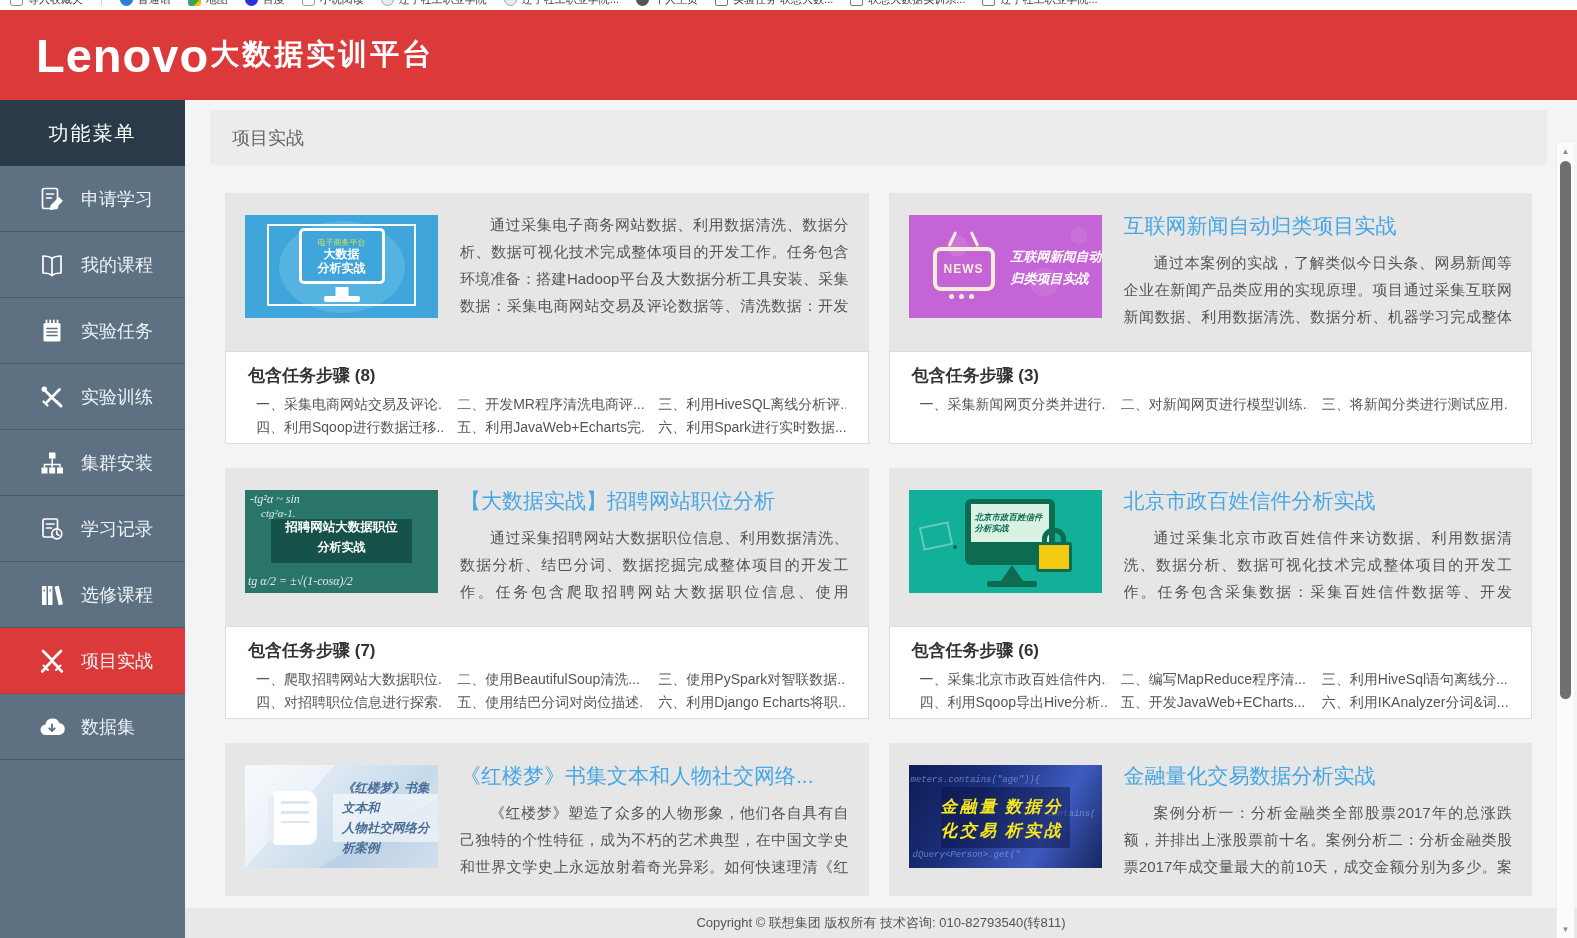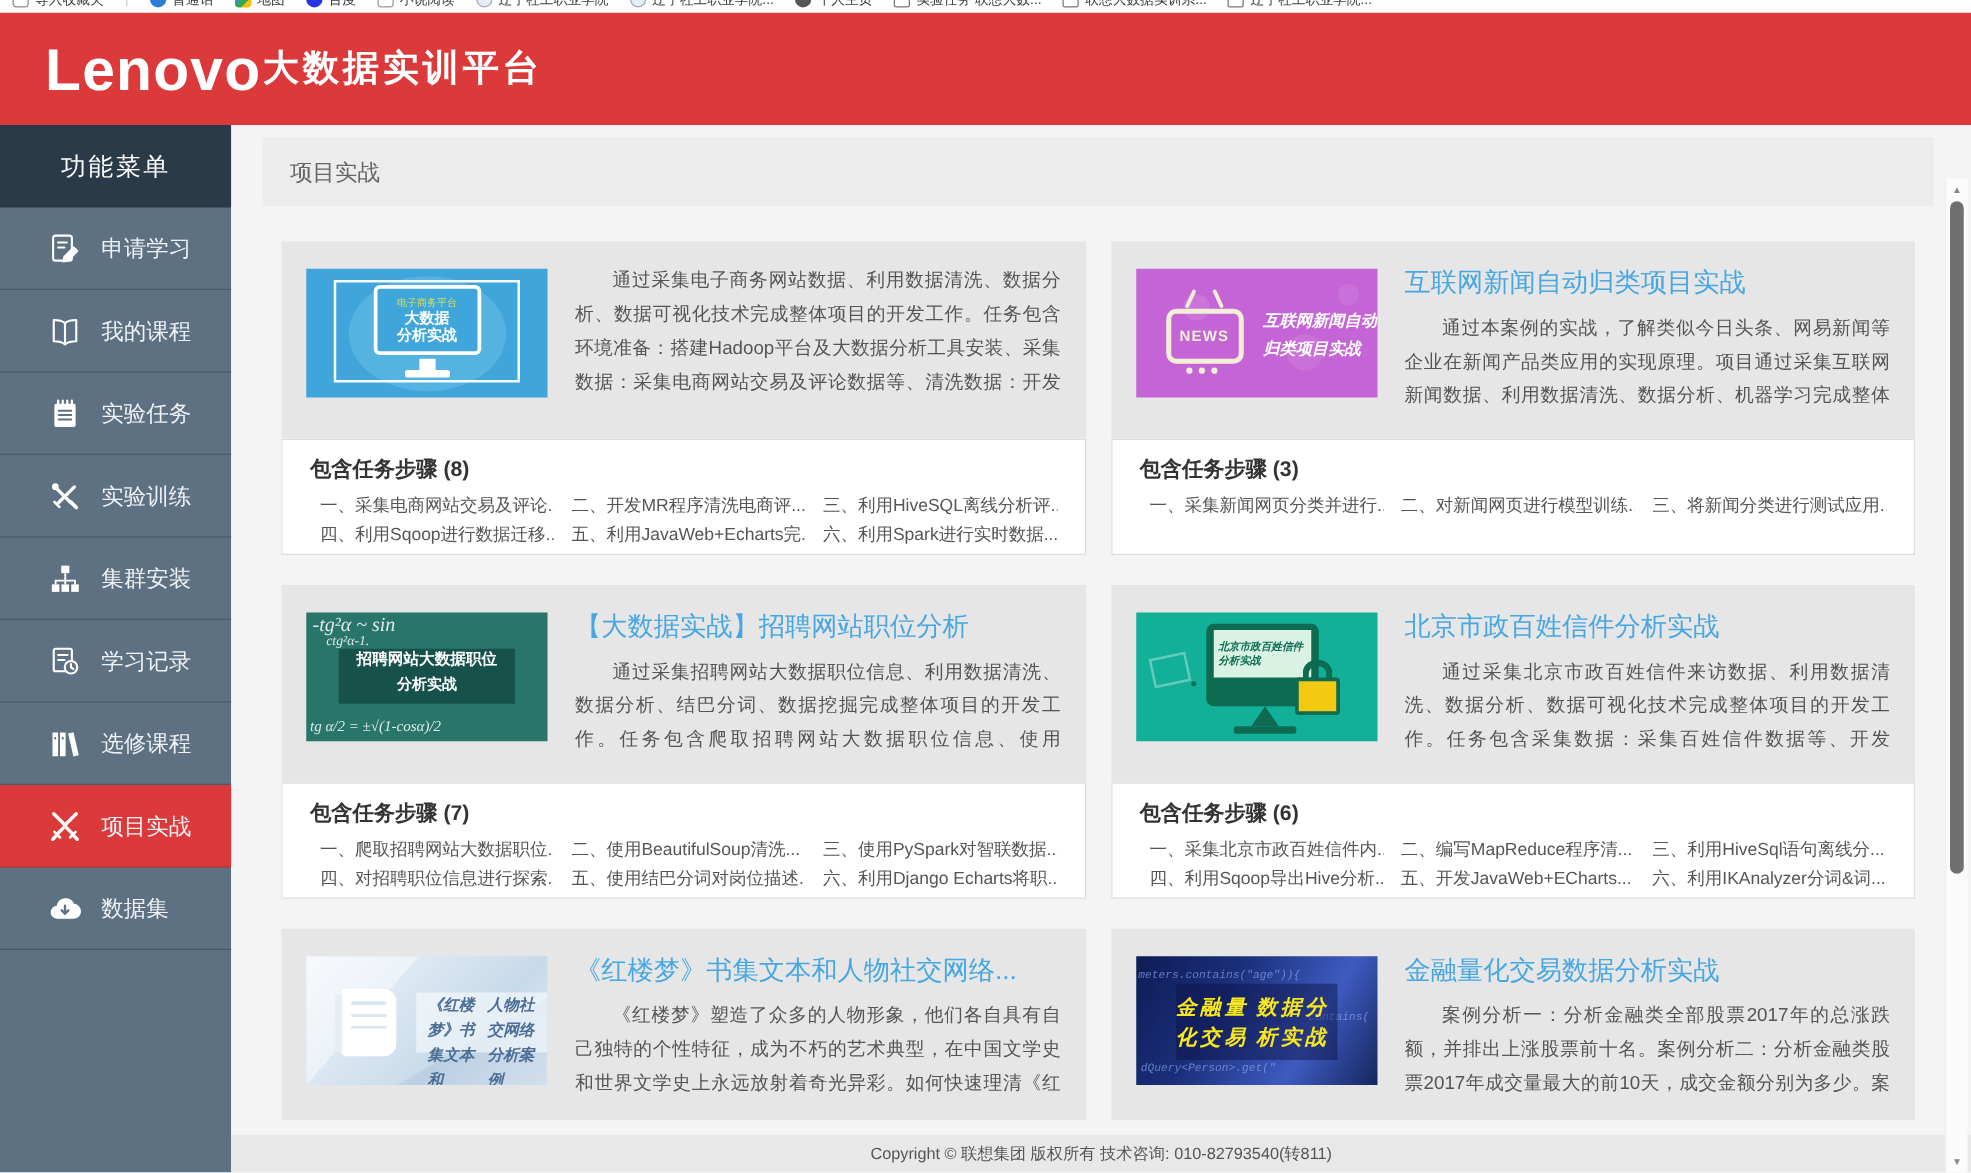--- a/index.html
+++ b/index.html
@@ -82,21 +82,21 @@
   .tv-ant{position:absolute;width:3px;height:16px;background:#f3eed6;border-radius:2px;}
   .tv-ant.a1{left:42px;top:16px;transform:rotate(25deg);}
   .tv-ant.a2{left:64px;top:16px;transform:rotate(-25deg);}
   .tv-dots{position:absolute;left:40px;top:79px;width:5px;height:5px;border-radius:50%;background:#f3eed6;
            box-shadow:10px 0 0 #f3eed6,20px 0 0 #f3eed6;}
   .news-caption{position:absolute;left:102px;top:31px;color:#fff;font-size:13px;font-weight:bold;
                 font-style:italic;line-height:22px;}
   .thumb-jobs{background:#2a7569;}
   .thumb-jobs .formula{position:absolute;color:rgba(255,255,255,.85);font-family:"Liberation Serif","DejaVu Serif",serif;
                        font-style:italic;}
-  .f1{left:5px;top:2px;font-size:16px;}
+  .f1{left:5px;top:2px;font-size:12px;}
   .f2{left:16px;top:17px;font-size:11px;}
   .f3{left:3px;bottom:4px;font-size:12px;}
   .jobs-band{position:absolute;left:26px;top:29px;right:26px;height:44px;background:rgba(20,76,69,.85);
              display:flex;flex-direction:column;align-items:center;color:#fff;}
   .jobs-l1{font-size:12.5px;font-weight:bold;}
   .jobs-l2{font-size:12px;font-weight:bold;margin-top:3px;}
   .thumb-letters{background:#12b098;}
   .lt-env{position:absolute;left:12px;top:34px;width:26px;height:20px;border:2px solid rgba(255,255,255,.35);transform:rotate(-12deg);}
   .lt-mon{position:absolute;left:56px;top:9px;width:90px;height:66px;background:#0d6b52;border-radius:6px;
           padding:5px 6px;box-sizing:border-box;}
@@ -114,21 +114,21 @@
   .thumb-book{background:linear-gradient(135deg,#f0f5fa 0%,#dbe7f2 35%,#c7daea 65%,#e6eef6 100%);}
   .bk-tri1{position:absolute;left:0;top:0;width:90px;height:103px;background:rgba(255,255,255,.45);
            clip-path:polygon(0 0,100% 0,0 100%);}
   .bk-tri2{position:absolute;right:0;bottom:0;width:120px;height:70px;background:rgba(150,180,210,.25);
            clip-path:polygon(100% 0,100% 100%,0 100%);}
   .bk-book{position:absolute;left:28px;top:26px;width:44px;height:54px;background:#fff;border-radius:4px 10px 10px 4px;}
   .bk-book::before{content:"";position:absolute;left:8px;top:10px;right:8px;height:22px;
                    background:repeating-linear-gradient(#dbe6f0 0 3px,#fff 3px 10px);}
   .bk-book::after{content:"";position:absolute;left:-5px;top:4px;width:6px;height:46px;background:#e7eef5;border-radius:3px;}
   .bk-band{position:absolute;left:88px;top:29px;right:0;height:48px;background:rgba(255,255,255,.55);
-           display:flex;justify-content:center;padding-left:9px;box-sizing:border-box;}
+           display:flex;flex-direction:column;justify-content:center;padding-left:9px;box-sizing:border-box;}
   .bk-band span{color:#4a6e96;font-size:12.5px;font-weight:bold;font-style:italic;line-height:20px;}
   .thumb-finance{background:linear-gradient(120deg,#0e1c55 0%,#1b2f7a 35%,#3e5bc0 70%,#16265e 100%);}
   .thumb-finance .code{position:absolute;color:rgba(150,180,255,.6);font-family:"Liberation Mono","DejaVu Sans Mono",monospace;
                        font-size:9px;font-style:italic;}
   .c1{left:2px;top:10px;} .c2{left:4px;bottom:8px;} .c3{right:6px;top:44px;}
   .fin-box{position:absolute;left:32px;top:22px;right:32px;bottom:20px;background:rgba(8,16,64,.45);
            display:flex;flex-direction:row;align-items:center;justify-content:center;}
   .fin-box span{color:#f8e71c;font-weight:bold;font-size:16.5px;letter-spacing:3px;font-style:italic;line-height:24px;}
 </style>
 </head>

